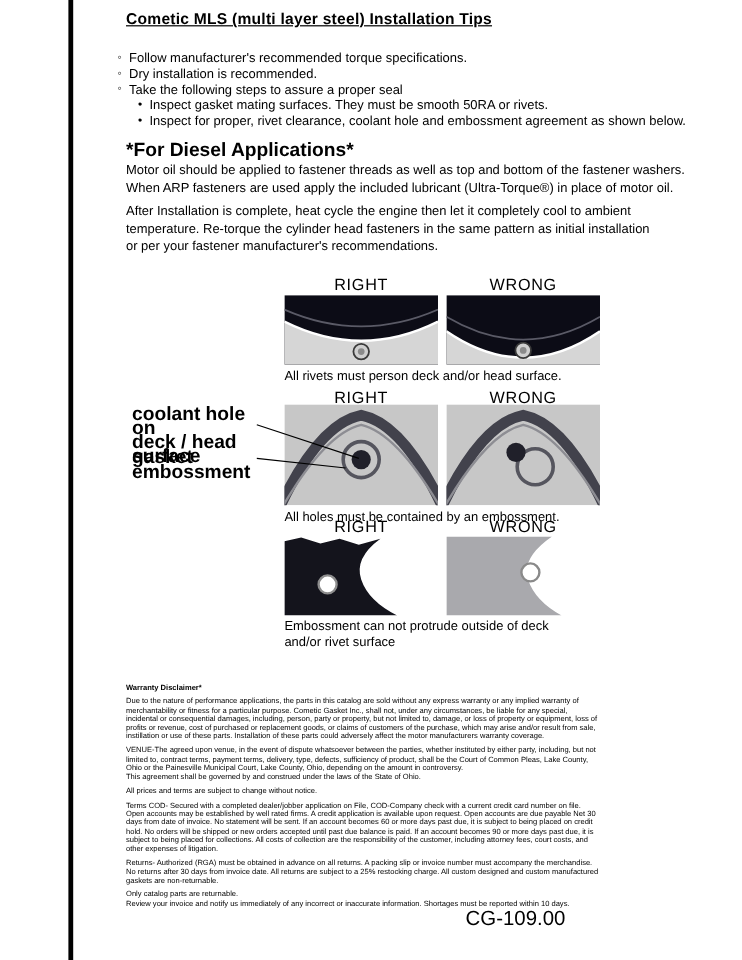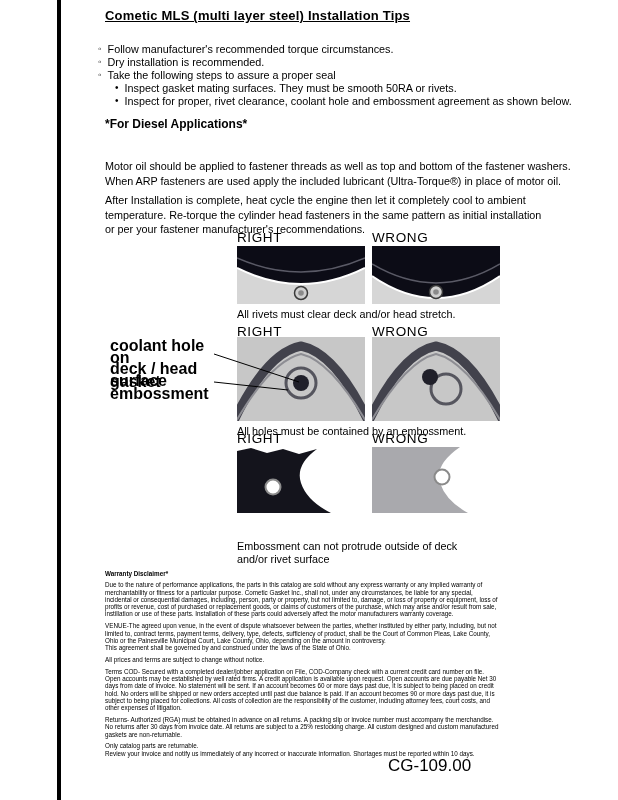--- a/index.html
+++ b/index.html
@@ -8,25 +8,25 @@
   .page { position:relative; width:618px; height:800px; background:#fff; overflow:hidden; }
   .spine { position:absolute; left:57px; top:0; width:4px; height:800px; background:#000; }
 
   .title { position:absolute; left:105px; top:8px; font-size:13px; font-weight:bold;
            text-decoration:underline; letter-spacing:0.2px; }
 
   .tip { position:absolute; left:98px; display:flex; gap:6px; font-size:10.8px; line-height:12px; }
   .tip.sub { left:115px; }
   .bullet { font-size:10px; line-height:12px; }
 
-  .diesel-h { position:absolute; left:105px; top:117px; font-size:12px; font-weight:bold; }
+  .diesel-h { position:absolute; left:105px; top:117px; font-size:16px; font-weight:bold; }
   .para { position:absolute; left:105px; width:480px; font-size:10.8px; line-height:14.5px; }
-  .pre { white-space:pre-line;margin-top:24px; }
+  .pre { white-space:pre-line; }
 
-  .dlabel { position:absolute; width:128px; text-align:left; font-size:13.5px; letter-spacing:0.6px; }
+  .dlabel { position:absolute; width:128px; text-align:center; font-size:13.5px; letter-spacing:0.6px; }
   .dimg { position:absolute; width:128px; line-height:0; }
   .dimg svg { display:block; }
   .caption { position:absolute; font-size:10.8px; line-height:13px; }
 
   .callout { position:absolute; width:102px; font-size:16px; line-height:11.5px;
              white-space:pre-line;font-weight:bold; }
   .callout-lines { position:absolute; left:212px; top:346px; }
 
   .disc { position:absolute; left:105px; top:570px; width:396px; font-size:6.3px; line-height:7.3px; }
   .disc .dh { font-weight:bold; margin-bottom:4px; }
@@ -37,21 +37,21 @@
 </head>
 <body>
 
 <div class="page">
   <div class="spine"></div>
 
   <h1 class="title">Cometic MLS (multi layer steel) Installation Tips</h1>
 
   <div class="tip" style="top:43px">
     <span class="bullet">◦</span>
-    <span>Follow manufacturer's recommended torque circumstances.</span>
+    <span>Follow manufacturer's recommended torque specifications.</span>
   </div>
   <div class="tip" style="top:56px">
     <span class="bullet">◦</span>
     <span>Dry installation is recommended.</span>
   </div>
   <div class="tip" style="top:69px">
     <span class="bullet">◦</span>
     <span>Take the following steps to assure a proper seal</span>
   </div>
   <div class="tip sub" style="top:82px">
@@ -85,21 +85,21 @@
   <div class="dimg" style="left:372px; top:246px">
     <svg width="128" height="58" viewBox="0 0 128 58">
       <rect width="128" height="58" fill="#0c0c16"></rect>
       <path d="M0,18 Q64,56 128,18" stroke="#5a5a66" stroke-width="1.5" fill="none"></path>
       <path d="M0,58 L0,30 Q64,74 128,30 L128,58 Z" fill="#d6d6d6"></path>
       <path d="M0,30 Q64,74 128,30" stroke="#ffffff" stroke-width="2" fill="none"></path>
       <circle cx="64" cy="46" r="6.5" fill="#cfcfcf" stroke="#3a3a3a" stroke-width="1.5"></circle>
       <circle cx="64" cy="46" r="2.8" fill="#8a8a8a"></circle>
     </svg>
   </div>
-  <div class="caption" style="left:237px; top:308px">All rivets must clear deck and/or head stretch.</div>
+  <div class="caption" style="left:237px; top:308px">All rivets must person deck and/or head surface.</div>
 
   <div class="dlabel" style="left:237px; top:324px">RIGHT</div>
   <div class="dlabel" style="left:372px; top:324px">WRONG</div>
   <div class="dimg" style="left:237px; top:337px">
     <svg width="128" height="84" viewBox="0 0 128 84">
       <rect width="128" height="84" fill="#c7c7c7"></rect>
       <path d="M-6,90 Q28,16 64,9 Q100,16 134,90" fill="none" stroke="#42424c" stroke-width="9"></path>
       <path d="M-2,86 Q34,24 64,17 Q94,24 130,86" fill="none" stroke="#8d8d93" stroke-width="2"></path>
       <circle cx="64" cy="46" r="15" fill="none" stroke="#55555e" stroke-width="3"></circle>
       <circle cx="64" cy="46" r="8" fill="#20202a"></circle>

